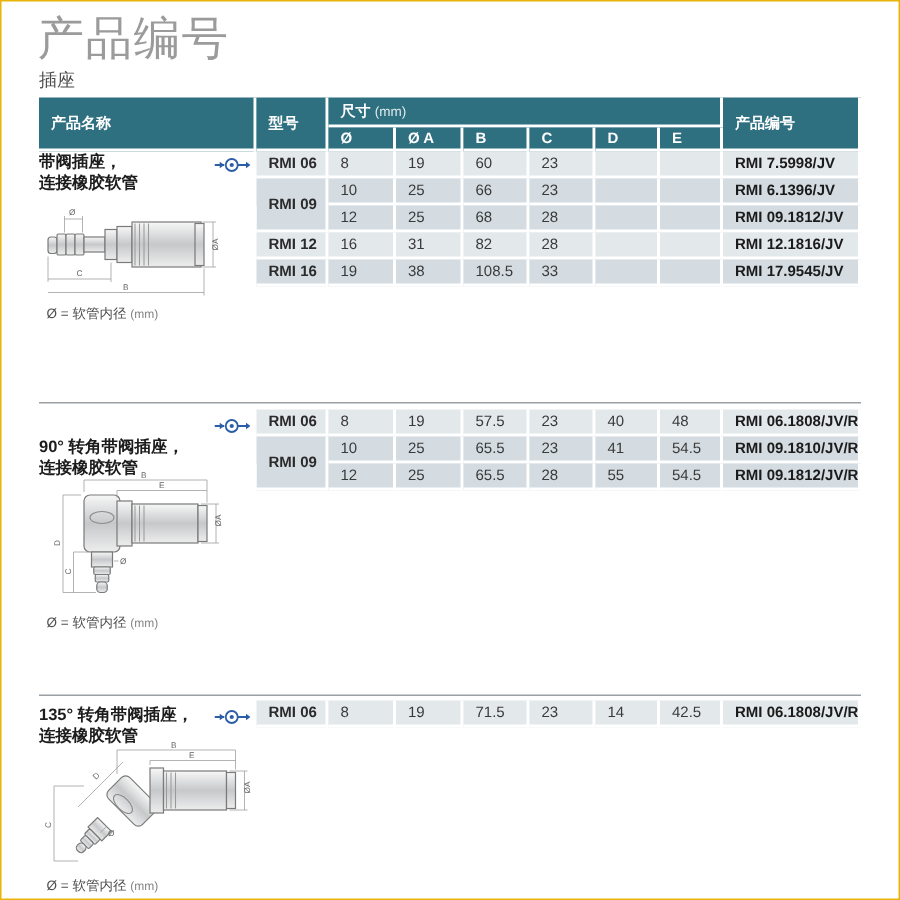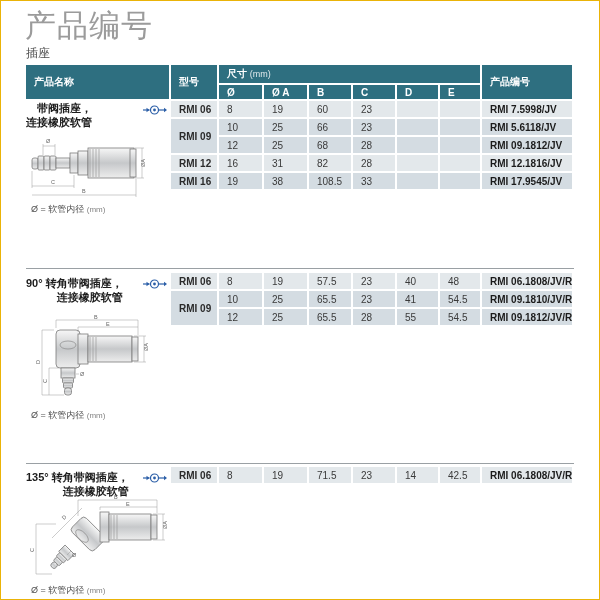--- a/index.html
+++ b/index.html
@@ -15,21 +15,21 @@
   th.hcell{background:#2e6f80;color:#fff;font-weight:700;font-size:10px;}
   tr.hrow1 th{height:20px;}
   tr.hrow2 th{height:16px;}
   .unit{font-weight:400;font-size:9px;opacity:.85;}
   td.namecell{background:transparent;border-right:2px solid #fff;}
   td.lt{background:#e3e8eb;}
   td.dk{background:#d4dce2;margin-left:20px;}
   td.model{font-weight:700;color:#2b2b2b;}
   td.pn{font-weight:700;color:#1b1b1b;}
 
-  .section-title{position:absolute;left:25px;font-size:11px;font-weight:700;color:#1c1c1c;line-height:14px;text-align:right;}
+  .section-title{position:absolute;left:25px;font-size:11px;font-weight:700;color:#1c1c1c;line-height:14px;}
   .sym{position:absolute;width:24px;height:14px;}
   .divider{position:absolute;left:25px;width:548px;height:1px;background:#9aa0a4;}
   .caption{position:absolute;left:30px;font-size:9px;color:#4f4f4f;}
   .caption .unit{color:#6e6e6e;font-size:8px;}
   .drawing{position:absolute;}
   svg text{font-family:"Liberation Sans","DejaVu Sans",sans-serif;}
 </style>
 </head>
 <body>
 
@@ -80,21 +80,21 @@
       </tr>
       <tr>
         <td class="namecell"></td>
         <td class="dk model" rowspan="2">RMI 09</td>
         <td class="dk">10</td>
         <td class="dk">25</td>
         <td class="dk">66</td>
         <td class="dk">23</td>
         <td class="dk"></td>
         <td class="dk"></td>
-        <td class="dk pn">RMI 5.6118/JV</td>
+        <td class="dk pn">RMI 6.1396/JV</td>
       </tr>
       <tr>
         <td class="namecell"></td>
         <td class="dk">12</td>
         <td class="dk">25</td>
         <td class="dk">68</td>
         <td class="dk">28</td>
         <td class="dk"></td>
         <td class="dk"></td>
         <td class="dk pn">RMI 09.1812/JV</td>
@@ -234,21 +234,21 @@
         <td class="dk">25</td>
         <td class="dk">65.5</td>
         <td class="dk">28</td>
         <td class="dk">55</td>
         <td class="dk">54.5</td>
         <td class="dk pn">RMI 09.1812/JV/RE</td>
       </tr>
     </tbody>
   </table>
 
-  <div class="section-title" style="top:275px;">
+  <div class="section-title" style="top:290px;">
     <div>90° 转角带阀插座，</div>
     <div>连接橡胶软管</div>
   </div>
 
   <svg class="sym" style="left:142px;top:276px;" viewBox="0 0 24 14">
     <g stroke="#2b5ea7" stroke-width="1.2" fill="none">
       <line x1="0" y1="7" x2="6.5" y2="7"></line>
       <circle cx="11.5" cy="7" r="4"></circle>
       <line x1="15.5" y1="7" x2="21" y2="7"></line>
     </g>

